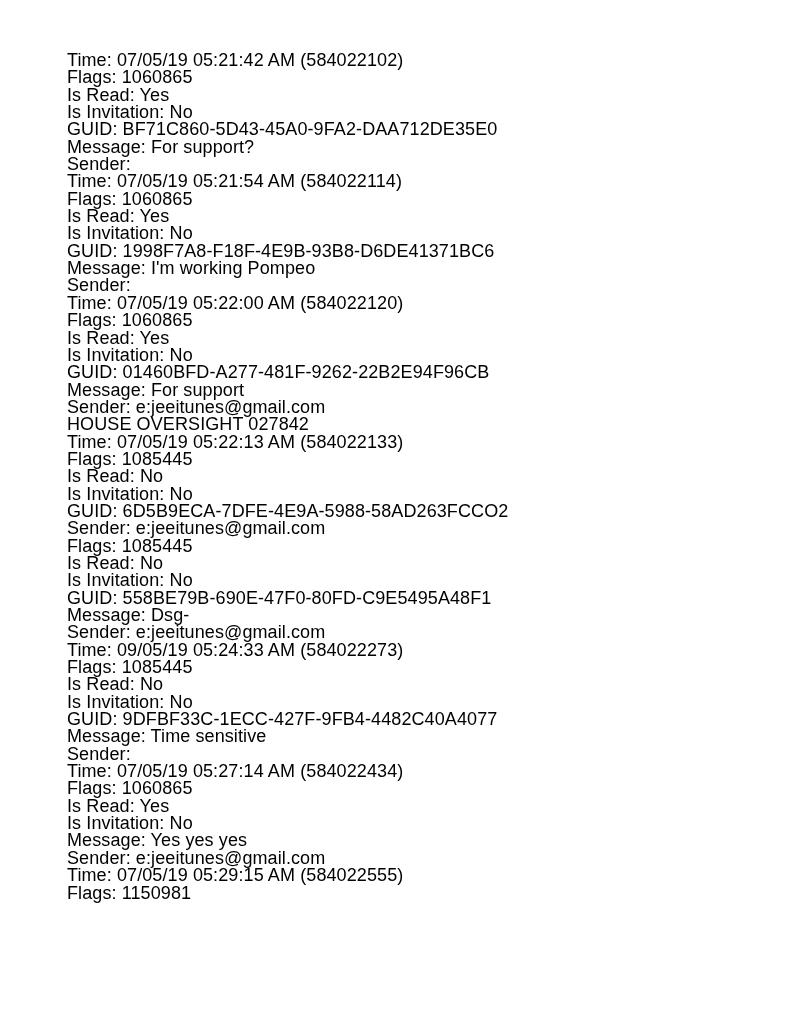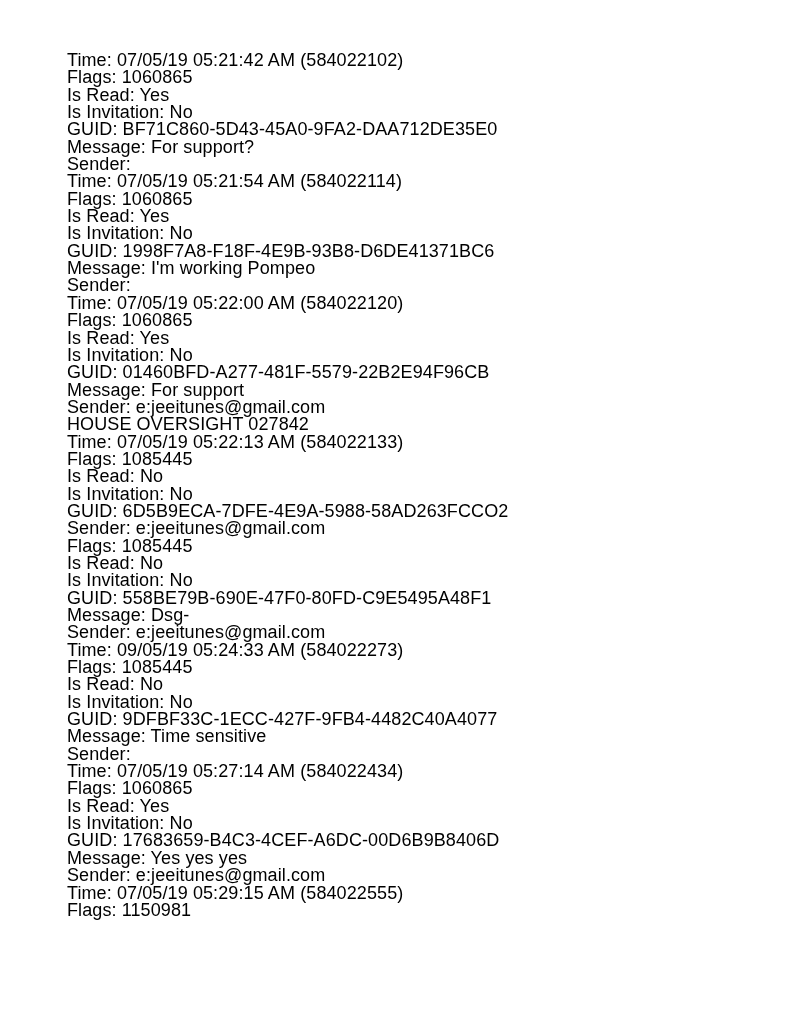--- a/index.html
+++ b/index.html
@@ -49,21 +49,21 @@
       <div class="line">Flags: 1060865</div>
       <div class="line">Is Read: Yes</div>
       <div class="line">Is Invitation: No</div>
       <div class="line">GUID: 1998F7A8-F18F-4E9B-93B8-D6DE41371BC6</div>
       <div class="line">Message: I'm working Pompeo</div>
       <div class="line">Sender:</div>
       <div class="line">Time: 07/05/19 05:22:00 AM (584022120)</div>
       <div class="line">Flags: 1060865</div>
       <div class="line">Is Read: Yes</div>
       <div class="line">Is Invitation: No</div>
-      <div class="line">GUID: 01460BFD-A277-481F-5579-22B2E94F96CB</div>
+      <div class="line">GUID: 01460BFD-A277-481F-9262-22B2E94F96CB</div>
       <div class="line">Message: For support</div>
       <div class="line">Sender: e:jeeitunes@gmail.com</div>
       <div class="line">HOUSE OVERSIGHT 027842</div>
       <div class="line">Time: 07/05/19 05:22:13 AM (584022133)</div>
       <div class="line">Flags: 1085445</div>
       <div class="line">Is Read: No</div>
       <div class="line">Is Invitation: No</div>
       <div class="line">GUID: 6D5B9ECA-7DFE-4E9A-5988-58AD263FCCO2</div>
       <div class="line">Sender: e:jeeitunes@gmail.com</div>
       <div class="line">Flags: 1085445</div>
@@ -76,19 +76,18 @@
       <div class="line">Flags: 1085445</div>
       <div class="line">Is Read: No</div>
       <div class="line">Is Invitation: No</div>
       <div class="line">GUID: 9DFBF33C-1ECC-427F-9FB4-4482C40A4077</div>
       <div class="line">Message: Time sensitive</div>
       <div class="line">Sender:</div>
       <div class="line">Time: 07/05/19 05:27:14 AM (584022434)</div>
       <div class="line">Flags: 1060865</div>
       <div class="line">Is Read: Yes</div>
       <div class="line">Is Invitation: No</div>
-      <div class="line">GUID: 17683659-B4C3-4CEF-A6DC-00D6B9B8406D</div>
       <div class="line">Message: Yes yes yes</div>
       <div class="line">Sender: e:jeeitunes@gmail.com</div>
       <div class="line">Time: 07/05/19 05:29:15 AM (584022555)</div>
       <div class="line">Flags: 1150981</div>
     </div>
 </div>
 
 </body></html>

